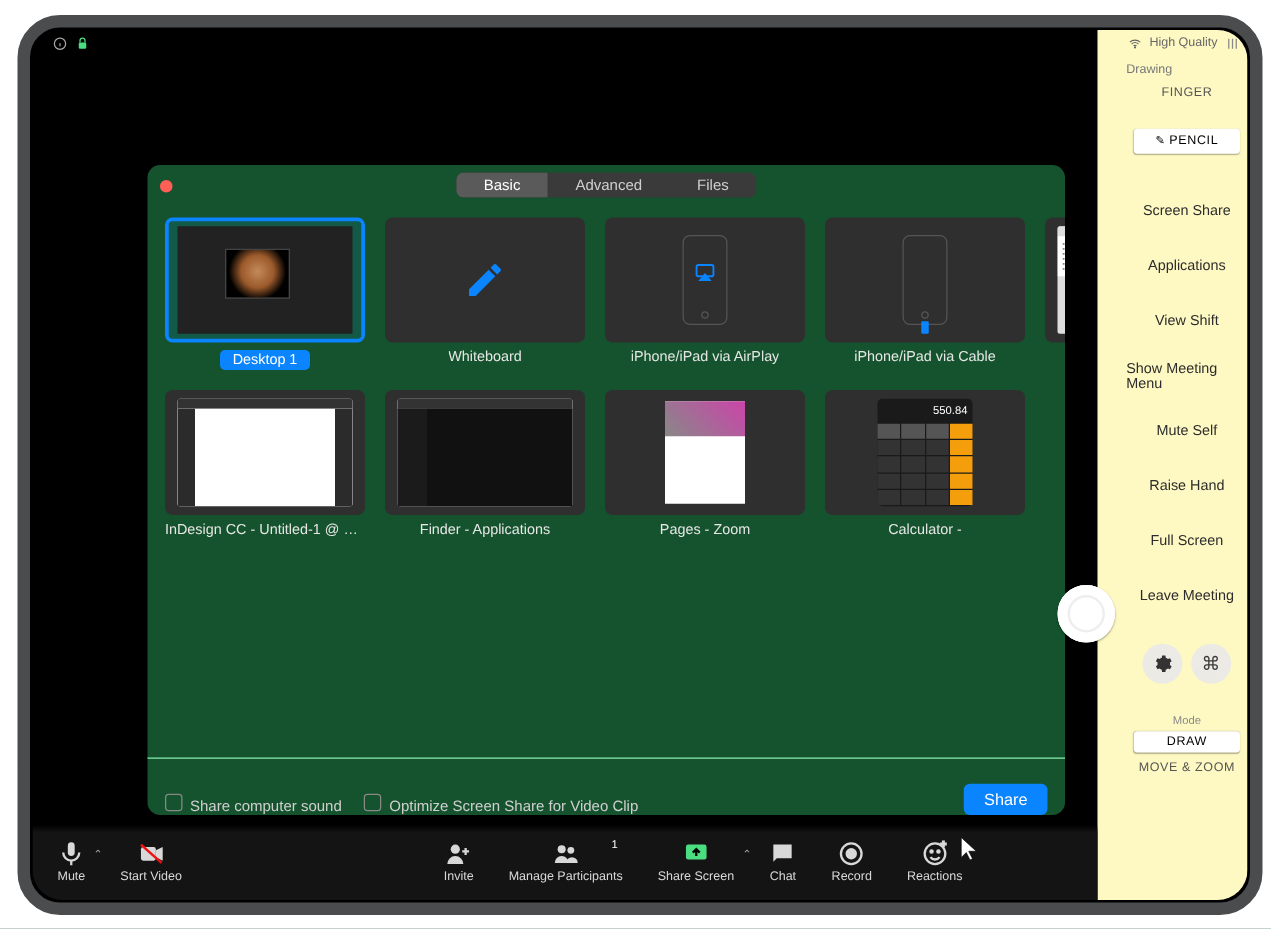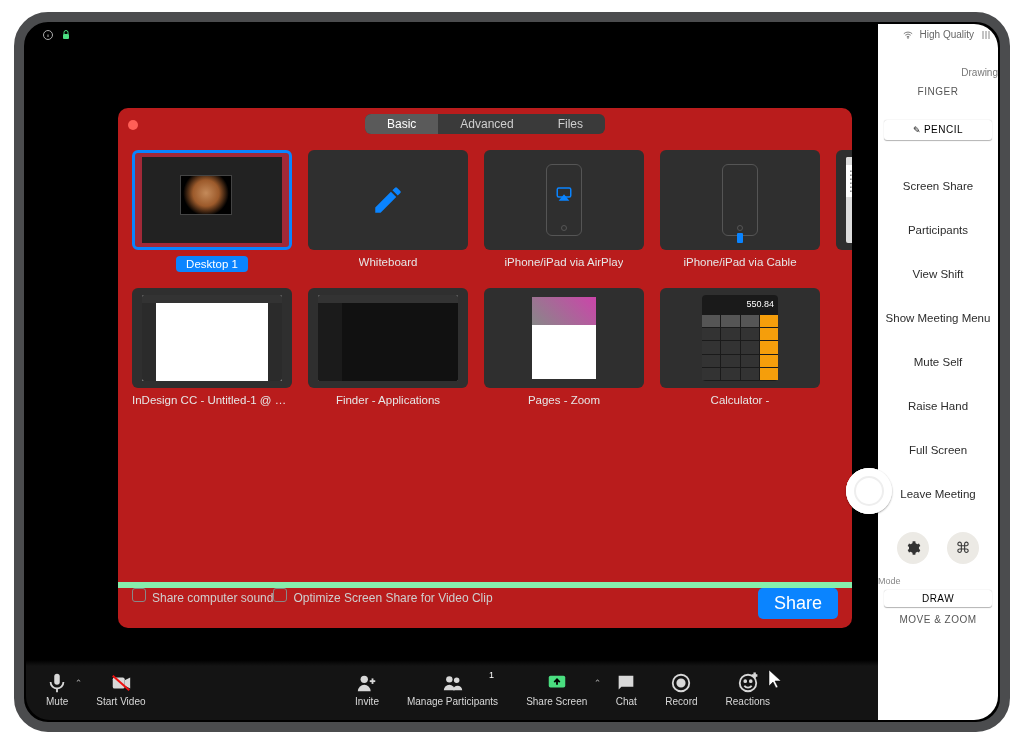--- a/index.html
+++ b/index.html
@@ -33,23 +33,23 @@
   .status-top {
     height: 22px;
     display: flex; align-items: center;
     padding-left: 16px;
     gap: 6px;
   }
   .status-top svg { width: 12px; height: 12px; }
   
   .share-panel {
     position: absolute;
-    top: 84px; left: 92px;
+    top: 108px; left: 92px;
     width: 734px; height: 520px;
-    background: #b91c1c;
+    background: #14532d;
     border-radius: 10px;
     display: flex; flex-direction: column;
     color: #e6e6e6;
     font-size: 12px;
   }
   .panel-header {
     height: 32px;
     display:flex; align-items:center; justify-content:center;
     position: relative;
   }
@@ -112,32 +112,33 @@
   }
   .calc-disp{height:20px;color:#fff;font-size:9px;text-align:right;padding:4px;}
   .calc-keys{flex:1;display:grid;grid-template-columns:repeat(4,1fr);grid-auto-rows:1fr;gap:1px;}
   .ck{background:#333;}
   .ck.op{background:#f59e0b;}
   .ck.fn{background:#555;}
 
   
   .panel-footer {
     height: 46px;
-    border-top: 6px solid #86efac;
-    display:flex; align-items:flex-start;
+    border-top: 1px solid #86efac;
+    display:flex; align-items:flex-end;
     padding: 0 14px;
+    gap: 18px;
     font-size:12px;
     color:#cfcfcf;
   }
   .check { width:14px;height:14px;border:1.2px solid #888;border-radius:3px;display:inline-block;margin-right:6px;}
   .share-btn {
     margin-left:auto;
     background:#0a84ff; color:#fff;
     border:none; padding:5px 16px; border-radius:5px;
-    font-size:18px; cursor:pointer;
+    font-size:13px; cursor:pointer;
   }
 
   
   .bottom-bar {
     height: 60px;
     background: linear-gradient(to top, #141414 0%, #141414 90%, transparent 100%);
     display:flex; align-items:center;
     padding: 0 20px;
     gap: 28px;
     color:#d8d8d8; font-size:10px;
@@ -151,32 +152,32 @@
   .chev { position:absolute; right:-14px; top:6px; color:#aaa; font-size:9px;}
   .tb-green svg { color:#4ade80; }
   .badge { position:absolute; top:-2px; right:4px; font-size:9px; color:#fff;}
   .cursor-arrow {
     position:absolute; bottom:28px; left: 742px;
     color:#fff; font-size:14px;
   }
 
   
   .sidebar {
-    width: 120px; background:#ffffff;
+    width: 120px; background:#fef9c3;
     display:flex; flex-direction:column;
     align-items:stretch;
-    color:#3a3a3a; font-size:11px;
+    color:#3a3a3a; font-size:11px;padding-left:23px;
   }
   .side-top {
     height: 22px;
     display:flex; align-items:center; justify-content:flex-end;
     padding-right:6px; gap:6px;
     font-size:10px; color:#666;
   }
-  .side-section-label { text-align:right; font-size:10px; color:#777; margin-top:21px; margin-bottom:4px;}
+  .side-section-label { text-align:left; font-size:10px; color:#777; margin-top:4px; margin-bottom:4px;}
   .side-btn-row {
     display:flex; flex-direction:column; gap:18px;
     padding: 0 6px;
   }
   .side-btn {
     background:transparent; border:none; height:20px;
     font-size:10px; color:#555; letter-spacing:0.5px;
     cursor:pointer;
   }
   .side-btn.active {
@@ -198,21 +199,21 @@
     display:flex; justify-content:space-around;
     padding: 8px 10px;
     margin-top:8px;
   }
   .side-round {
     width:32px;height:32px;border-radius:50%;
     background:#eceae5;
     display:flex;align-items:center;justify-content:center;
     cursor:pointer;
   }
-  .side-mode-label { text-align:left; font-size:9px; color:#888; margin-top:4px;}
+  .side-mode-label { text-align:center; font-size:9px; color:#888; margin-top:16px;}
   .mode-buttons { display:flex; flex-direction:column; gap:4px; padding: 4px 6px 8px 6px;}
   .mode-btn { height:17px; font-size:10px; letter-spacing:0.5px; border:none; cursor:pointer; border-radius:3px;}
   .mode-btn.active { background:#fff; box-shadow:0 0.5px 1px rgba(0,0,0,0.3); color:#000;}
   .mode-btn.inactive { background:transparent; color:#555;}
   .assistive-touch {
     position:absolute;
     right: 106px; bottom: 206px;
     width: 46px; height:46px;
     border-radius: 50%;
     background:#fff;
@@ -487,21 +488,21 @@
       <div class="side-section-label">Drawing</div>
       <div class="side-btn-row">
         <button class="side-btn">FINGER</button>
         <button class="side-btn active">
           <span style="font-size:9px">✎ </span><span>PENCIL</span>
         </button>
       </div>
 
       <div class="side-list">
         <div class="side-item">Screen Share</div>
-        <div class="side-item">Participants</div>
+        <div class="side-item">Applications</div>
         <div class="side-item">View Shift</div>
         <div class="side-item">Show Meeting Menu</div>
         <div class="side-item">Mute Self</div>
         <div class="side-item">Raise Hand</div>
         <div class="side-item">Full Screen</div>
         <div class="side-item">Leave Meeting</div>
       </div>
 
       <div class="side-icons-row">
         <div class="side-round">

